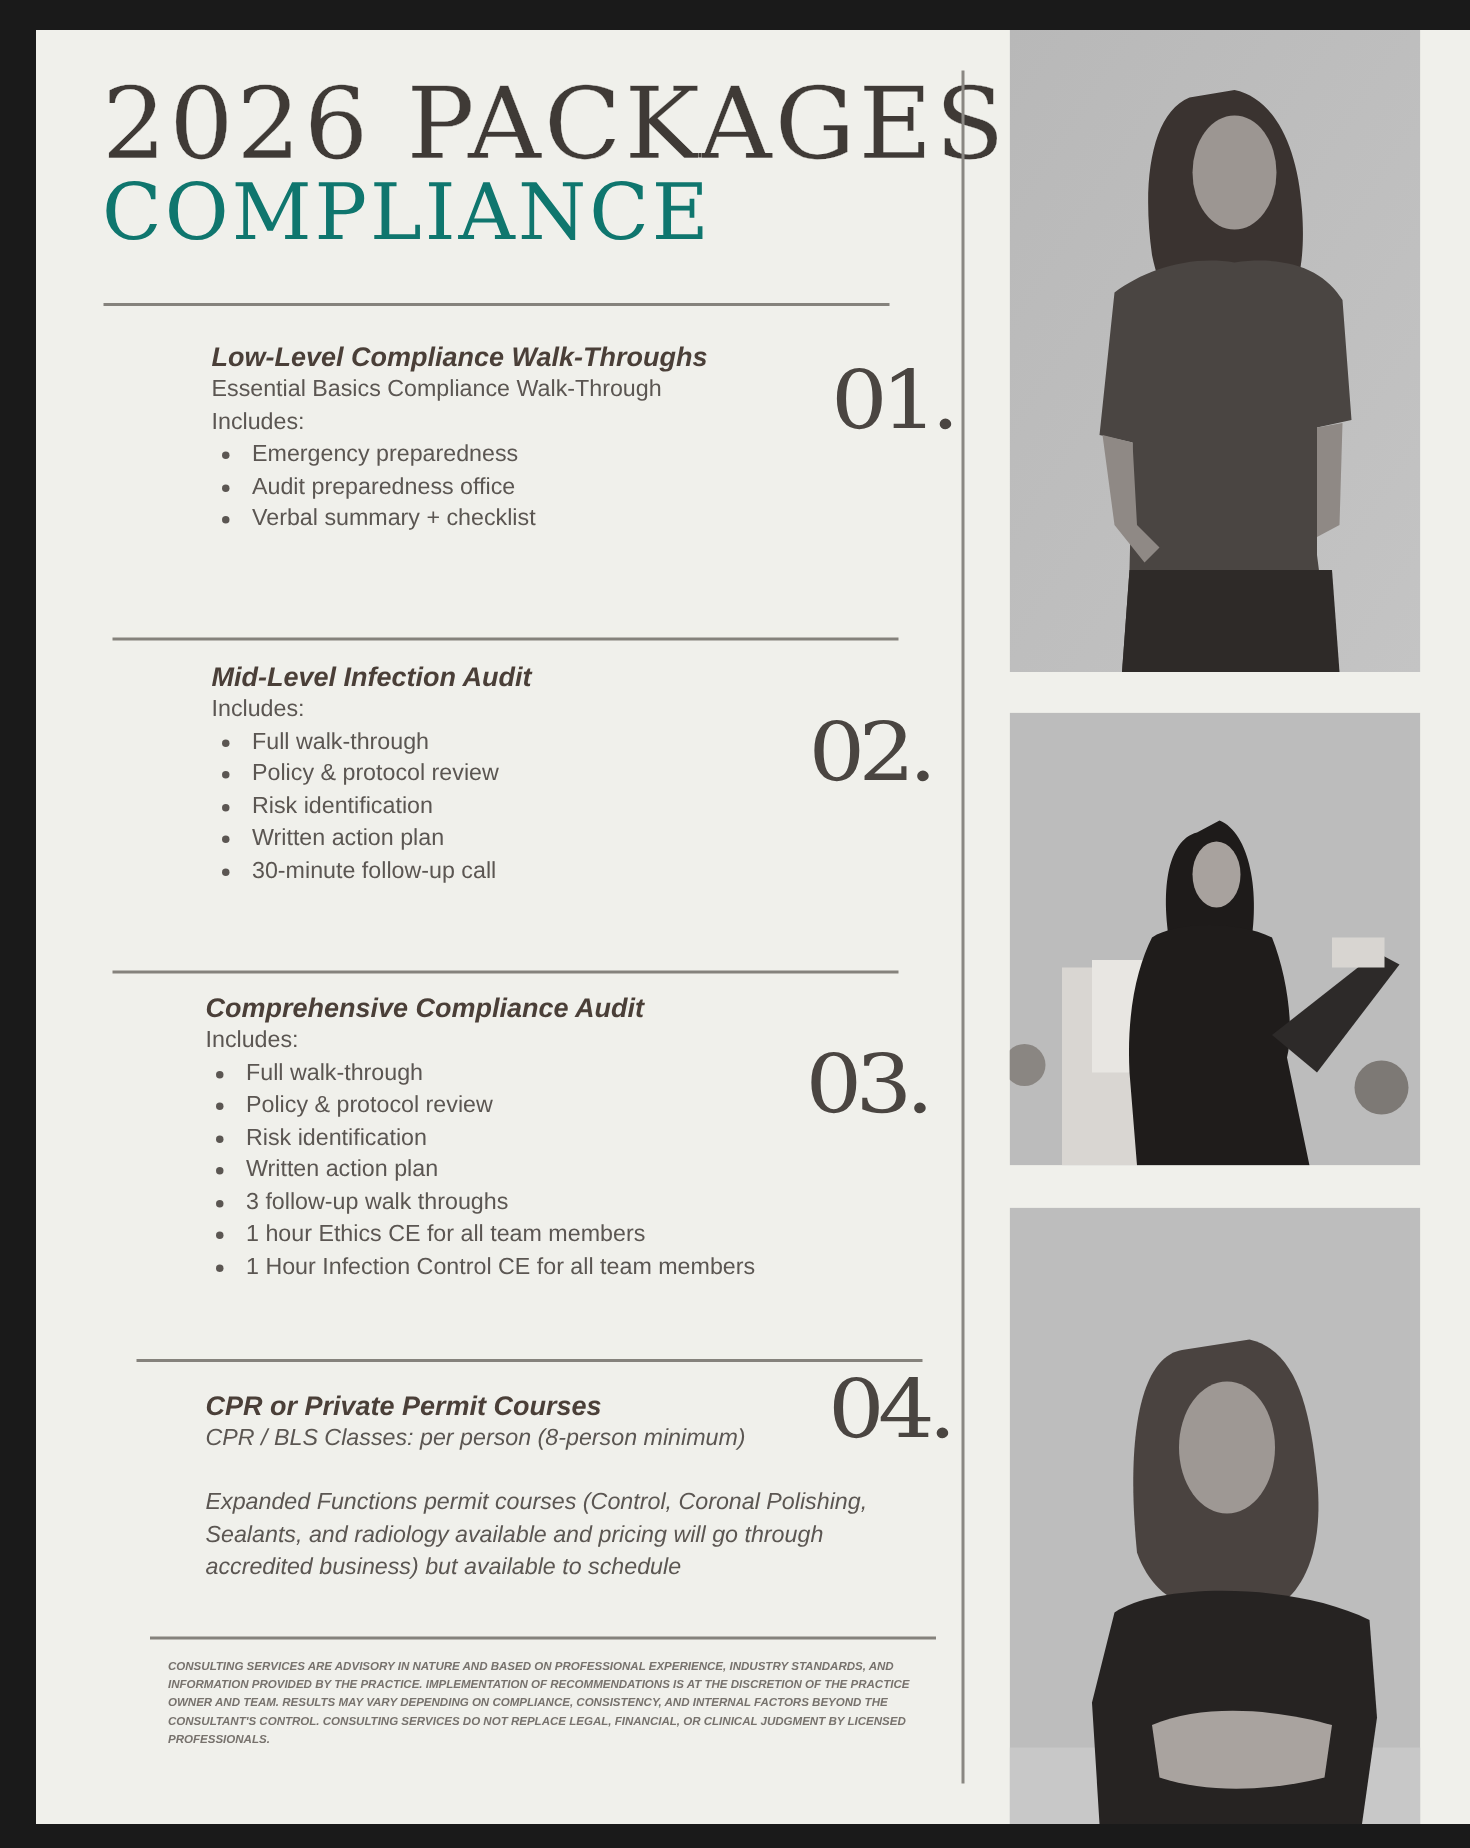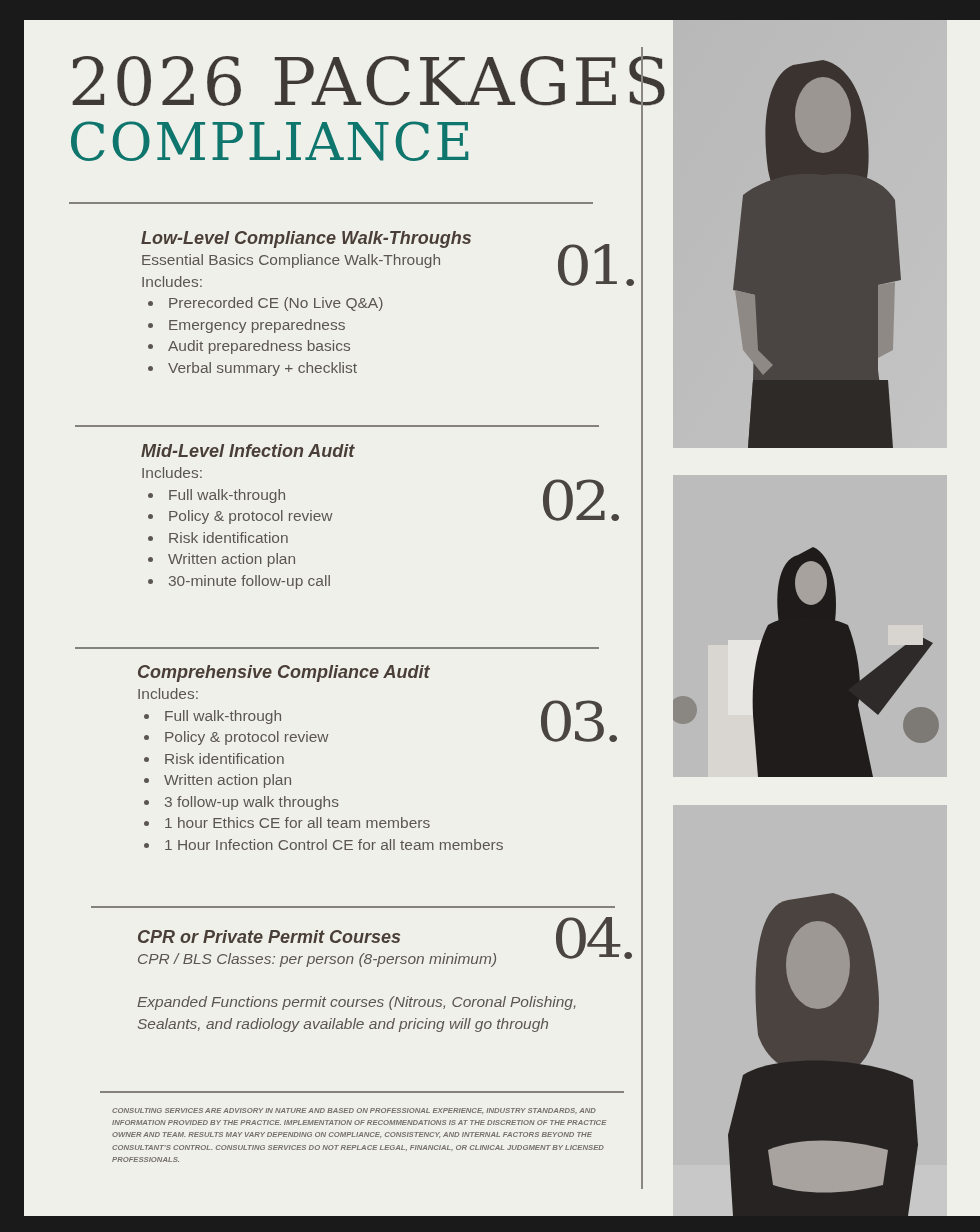--- a/index.html
+++ b/index.html
@@ -36,23 +36,22 @@
   <div class="hline" style="left:51px;top:405px;width:524px;"></div>
   <div class="hline" style="left:51px;top:627px;width:524px;"></div>
   <div class="hline" style="left:67px;top:886px;width:524px;"></div>
   <div class="hline" style="left:76px;top:1071px;width:524px;"></div>
 
   <div class="section" style="left:117px;top:207px;">
     <div class="sec-title">Low-Level Compliance Walk-Throughs</div>
     <div class="sec-line">Essential Basics Compliance Walk-Through</div>
     <div class="sec-line">Includes:</div>
     <ul>
-      <li>Prerecorded CE (No Live Q&amp;A)</li>
       <li>Emergency preparedness</li>
-      <li>Audit preparedness basics</li>
+      <li>Audit preparedness office</li>
       <li>Verbal summary + checklist</li>
     </ul>
   </div>
   <div class="num" style="left:530px;top:220px;">01.</div>
 
   <div class="section" style="left:117px;top:420px;">
     <div class="sec-title">Mid-Level Infection Audit</div>
     <div class="sec-line">Includes:</div>
     <ul>
       <li>Full walk-through</li>
@@ -76,22 +75,23 @@
       <li>1 hour Ethics CE for all team members</li>
       <li>1 Hour Infection Control CE for all team members</li>
     </ul>
   </div>
   <div class="num" style="left:513px;top:676px;">03.</div>
 
   <div class="section" style="left:113px;top:906px;">
     <div class="sec-title">CPR or Private Permit Courses</div>
     <div class="sec-line it">CPR / BLS Classes: per person (8-person minimum)</div>
     <div class="sec-line it" style="height:21.5px;"></div>
-    <div class="sec-line it">Expanded Functions permit courses (Nitrous, Coronal Polishing,</div>
+    <div class="sec-line it">Expanded Functions permit courses (Control, Coronal Polishing,</div>
     <div class="sec-line it">Sealants, and radiology available and pricing will go through</div>
+    <div class="sec-line it">accredited business) but available to schedule</div>
   </div>
   <div class="num" style="left:528px;top:893px;">04.</div>
 
   <div class="disclaimer">Consulting services are advisory in nature and based on professional experience, industry standards, and information provided by the practice. Implementation of recommendations is at the discretion of the practice owner and team. Results may vary depending on compliance, consistency, and internal factors beyond the consultant's control. Consulting services do not replace legal, financial, or clinical judgment by licensed professionals.</div>
 
   <div class="photo" style="top:0;height:428px;">
     <svg viewBox="0 0 274 428" preserveAspectRatio="none">
       <defs>
           <linearGradient id="bg1" x1="0" y1="0" x2="1" y2="1">
             <stop offset="0" stop-color="#b8b8b8"></stop>

